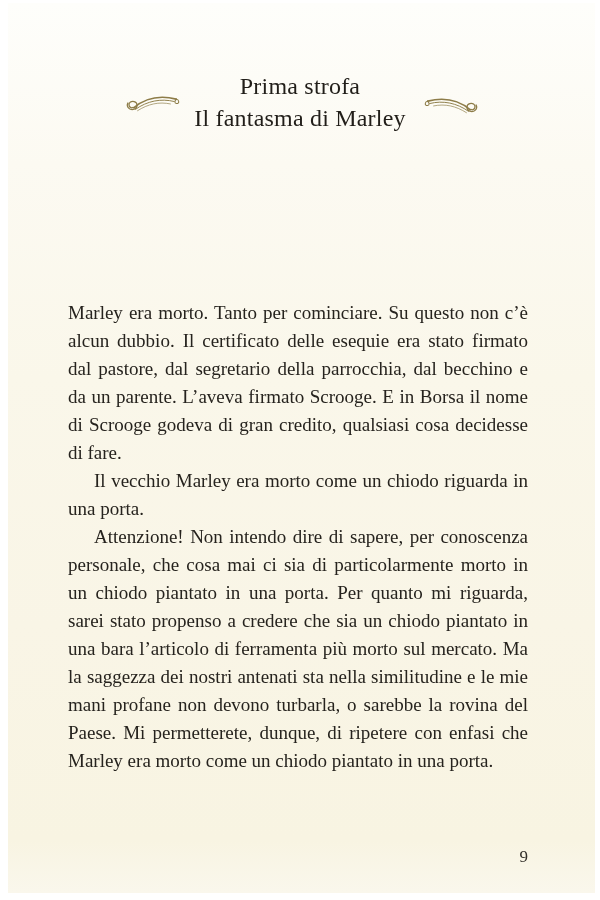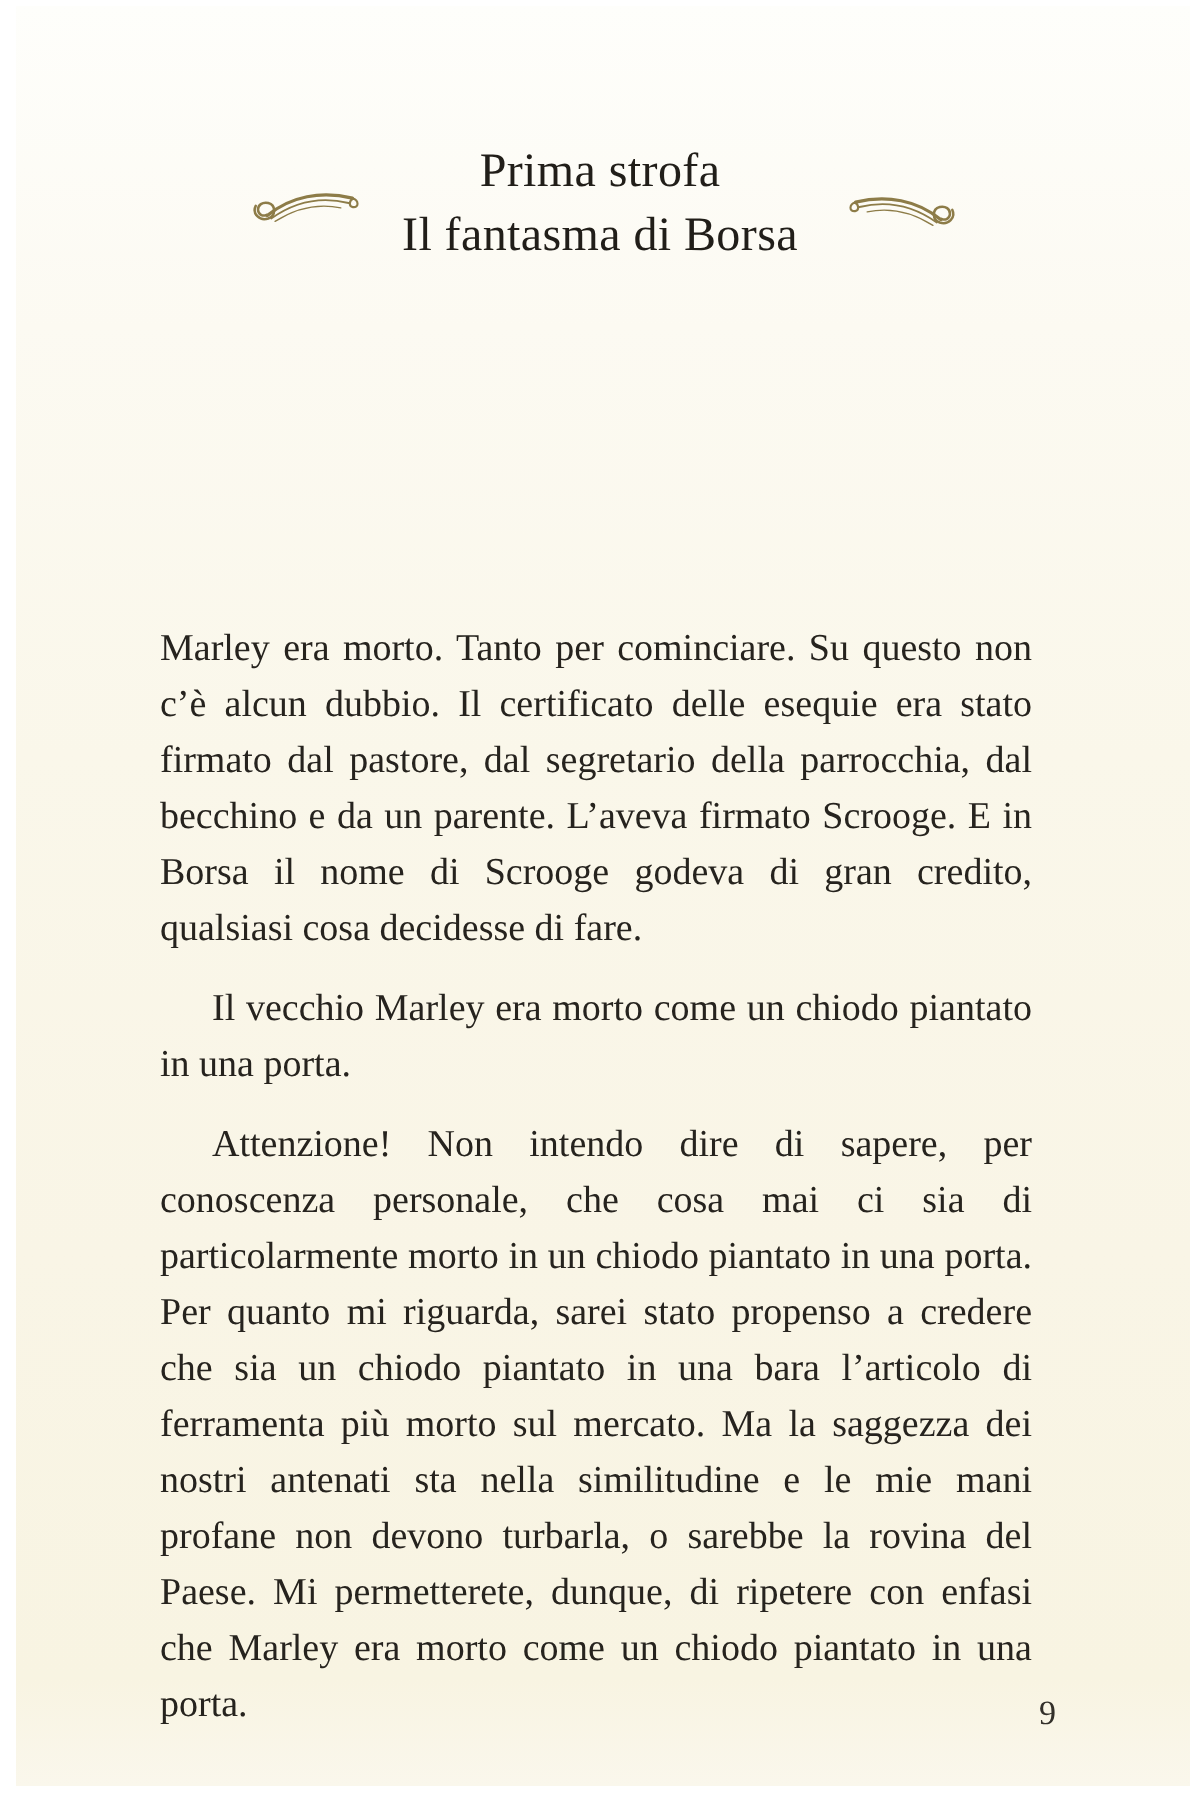--- a/index.html
+++ b/index.html
@@ -58,21 +58,21 @@
     position: absolute;
     top: 299px;
     left: 68px;
     width: 460px;
     font-size: 19px;
     line-height: 28px;
     text-align: justify;
     color: #26231e;
   }
   .text-block p {
-    margin: 12px;
+    margin: 0;
     text-indent: 26px;
   }
   .text-block p.first {
     text-indent: 0;
   }
   .page-footer {
     position: absolute;
     top: 847px;
     left: 68px;
     width: 460px;
@@ -83,21 +83,21 @@
   }
 </style>
 </head>
 <body>
 
 <div class="page">
   <div class="scan"></div>
 
   <header class="chapter-header">
     <h1>Prima strofa</h1>
-    <h2>Il fantasma di Borsa</h2>
+    <h2>Il fantasma di Marley</h2>
   </header>
 
   <span class="flourish flourish-left">
     <svg viewBox="0 0 60 24" xmlns="http://www.w3.org/2000/svg" fill="none" stroke="#8d7c48" stroke-linecap="round">
       <path d="M4 13 C2 17 6 21 10.5 19.5 C14.5 18 14.5 12.5 10.5 11.5 C7.5 10.8 5 12.5 5.2 15.2 C5.4 17.4 7.6 18.6 9.6 17.6" stroke-width="1.3"></path>
       <path d="M10 18 C22 8 38 5 54 9" stroke-width="1.7"></path>
       <path d="M12 19.5 C24 11 38 8 52 11.5" stroke-width="1"></path>
       <path d="M14 21 C25 14 36 11.5 48 14" stroke-width="0.7"></path>
       <path d="M54 9 C57.5 10 57.5 14 54.2 13.6 C52 13.3 52.2 10 54.6 9.2" stroke-width="1.1"></path>
     </svg>
@@ -110,20 +110,20 @@
         <path d="M10 18 C22 8 38 5 54 9" stroke-width="1.7"></path>
         <path d="M12 19.5 C24 11 38 8 52 11.5" stroke-width="1"></path>
         <path d="M14 21 C25 14 36 11.5 48 14" stroke-width="0.7"></path>
         <path d="M54 9 C57.5 10 57.5 14 54.2 13.6 C52 13.3 52.2 10 54.6 9.2" stroke-width="1.1"></path>
       </g>
     </svg>
   </span>
 
   <main class="text-block">
     <p class="first">Marley era morto. Tanto per cominciare. Su questo non c’è alcun dubbio. Il certificato delle esequie era stato firmato dal pastore, dal segretario della parrocchia, dal becchino e da un parente. L’aveva firmato Scrooge. E in Borsa il nome di Scrooge godeva di gran credito, qualsiasi cosa decidesse di fare.</p>
-    <p>Il vecchio Marley era morto come un chiodo piantato in una porta.</p>
+    <p>Il vecchio Marley era morto come un chiodo riguarda in una porta.</p>
     <p>Attenzione! Non intendo dire di sapere, per conoscenza personale, che cosa mai ci sia di particolarmente morto in un chiodo piantato in una porta. Per quanto mi riguarda, sarei stato propenso a credere che sia un chiodo piantato in una bara l’articolo di ferramenta più morto sul mercato. Ma la saggezza dei nostri antenati sta nella similitudine e le mie mani profane non devono turbarla, o sarebbe la rovina del Paese. Mi permetterete, dunque, di ripetere con enfasi che Marley era morto come un chiodo piantato in una porta.</p>
   </main>
 
   <footer class="page-footer">
     <span>9</span>
   </footer>
 </div>
 
 </body></html>

